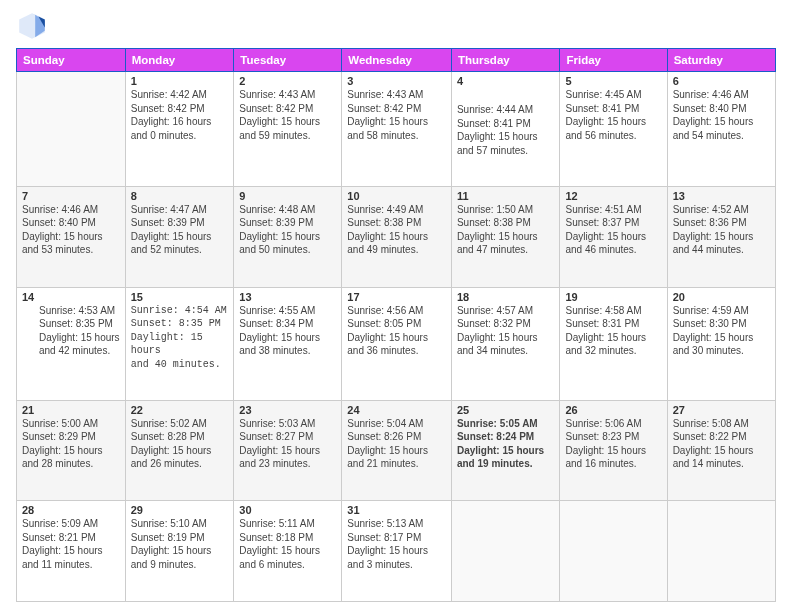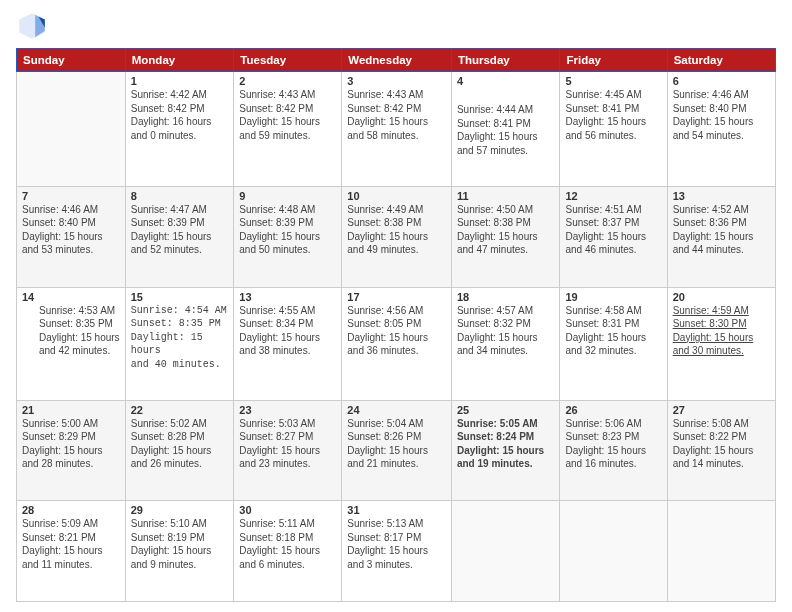--- a/index.html
+++ b/index.html
@@ -60,21 +60,21 @@
       font-size: 14px;
       color: #333;
       font-weight: 500;
     }
     .calendar-table {
       width: 100%;
       border-collapse: collapse;
       flex: 1;
     }
     .calendar-table th {
-      background-color: #b91c1c;
+      background-color: #d946ef;
       color: #fff;
       font-size: 11.5px;
       font-weight: bold;
       padding: 5px 6px;
       text-align: left;
       border: 1px solid #1a5bc8;
     }
     .calendar-table td {
       border: 1px solid #ccc;
       vertical-align: top;
@@ -209,21 +209,21 @@
           </td>
           <td>
             <span class="day-number">10</span>
             <div class="day-info" style="white-space: pre-line;">Sunrise: 4:49 AM
 Sunset: 8:38 PM
 Daylight: 15 hours
 and 49 minutes.</div>
           </td>
           <td>
             <span class="day-number">11</span>
-            <div class="day-info" style="white-space: pre-line;">Sunrise: 4:50 AM
+            <div class="day-info" style="white-space: pre-line;">Sunrise: 1:50 AM
 Sunset: 8:38 PM
 Daylight: 15 hours
 and 47 minutes.</div>
           </td>
           <td>
             <span class="day-number">12</span>
             <div class="day-info" style="white-space: pre-line;">Sunrise: 4:51 AM
 Sunset: 8:37 PM
 Daylight: 15 hours
 and 46 minutes.</div>
@@ -274,21 +274,21 @@
           </td>
           <td>
             <span class="day-number">19</span>
             <div class="day-info" style="white-space: pre-line;">Sunrise: 4:58 AM
 Sunset: 8:31 PM
 Daylight: 15 hours
 and 32 minutes.</div>
           </td>
           <td>
             <span class="day-number">20</span>
-            <div class="day-info" style="white-space: pre-line; text-decoration: underline;">Sunrise: 4:59 AM
+            <div class="day-info" style="white-space: pre-line;">Sunrise: 4:59 AM
 Sunset: 8:30 PM
 Daylight: 15 hours
 and 30 minutes.</div>
           </td>
         </tr>
         <tr>
           <td>
             <span class="day-number">21</span>
             <div class="day-info" style="white-space: pre-line;">Sunrise: 5:00 AM
 Sunset: 8:29 PM

